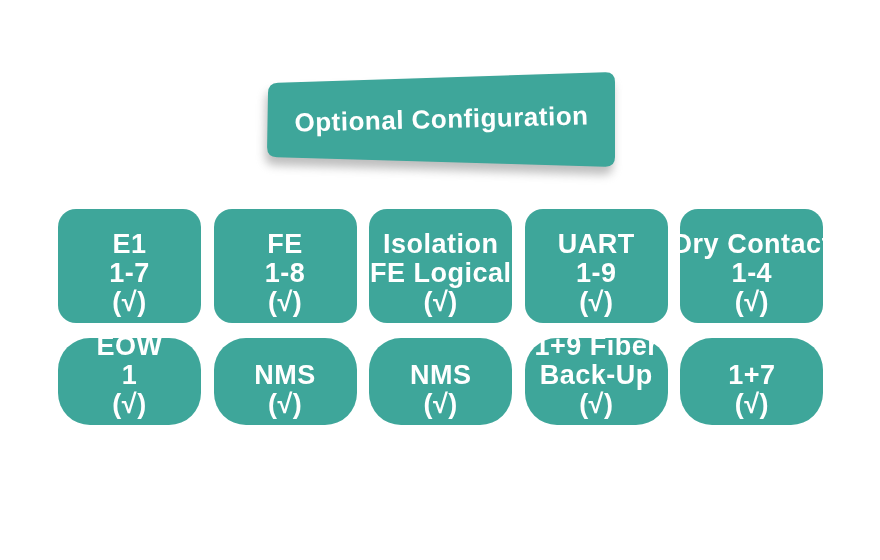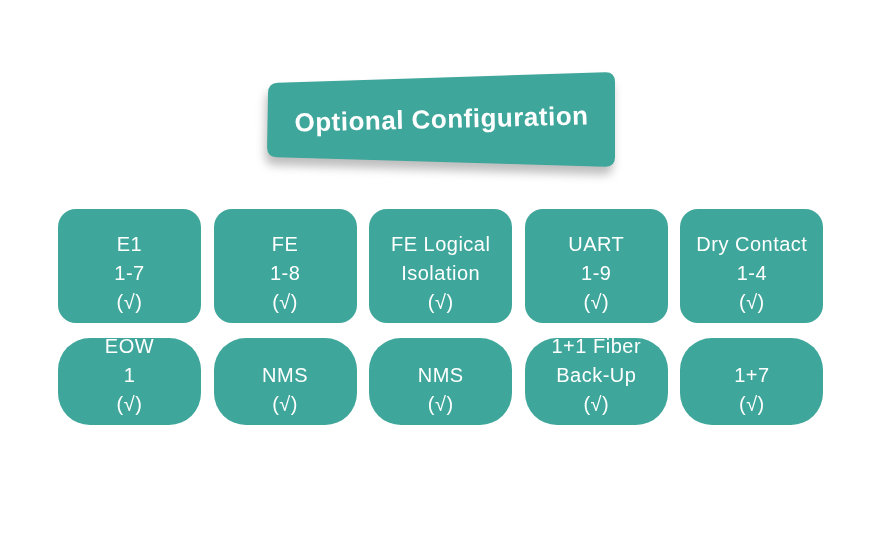--- a/index.html
+++ b/index.html
@@ -63,22 +63,22 @@
     height: 114px;
     background: var(--teal);
     border-radius: 18px;
     display: flex;
     flex-direction: column;
     justify-content: flex-end;
     align-items: center;
     padding-bottom: 6px;
     box-sizing: border-box;
     color: #ffffff;
-    font-weight: normal;
-    font-size: 20px;
+    font-weight: bold;
+    font-size: 27px;
     line-height: 29px;
     letter-spacing: 0.5px;
     text-align: center;
   }
   .card-row.second .card {
     height: 87px;
     border-radius: 32px;
   }
   .card .line {
     white-space: nowrap;
@@ -110,22 +110,22 @@
         <div class="line">E1</div>
         <div class="line">1-7</div>
         <div class="line">(√)</div>
       </div>
       <div class="card">
         <div class="line">FE</div>
         <div class="line">1-8</div>
         <div class="line">(√)</div>
       </div>
       <div class="card">
+        <div class="line">Isolation</div>
         <div class="line">FE Logical</div>
-        <div class="line">Isolation</div>
         <div class="line">(√)</div>
       </div>
       <div class="card">
         <div class="line">UART</div>
         <div class="line">1-9</div>
         <div class="line">(√)</div>
       </div>
       <div class="card">
         <div class="line">Dry Contact</div>
         <div class="line">1-4</div>
@@ -141,21 +141,21 @@
       </div>
       <div class="card">
         <div class="line">NMS</div>
         <div class="line">(√)</div>
       </div>
       <div class="card">
         <div class="line">NMS</div>
         <div class="line">(√)</div>
       </div>
       <div class="card">
-        <div class="line">1+1 Fiber</div>
+        <div class="line">1+9 Fiber</div>
         <div class="line">Back-Up</div>
         <div class="line">(√)</div>
       </div>
       <div class="card">
         <div class="line">1+7</div>
         <div class="line">(√)</div>
       </div>
     </div>
 
   </div>

